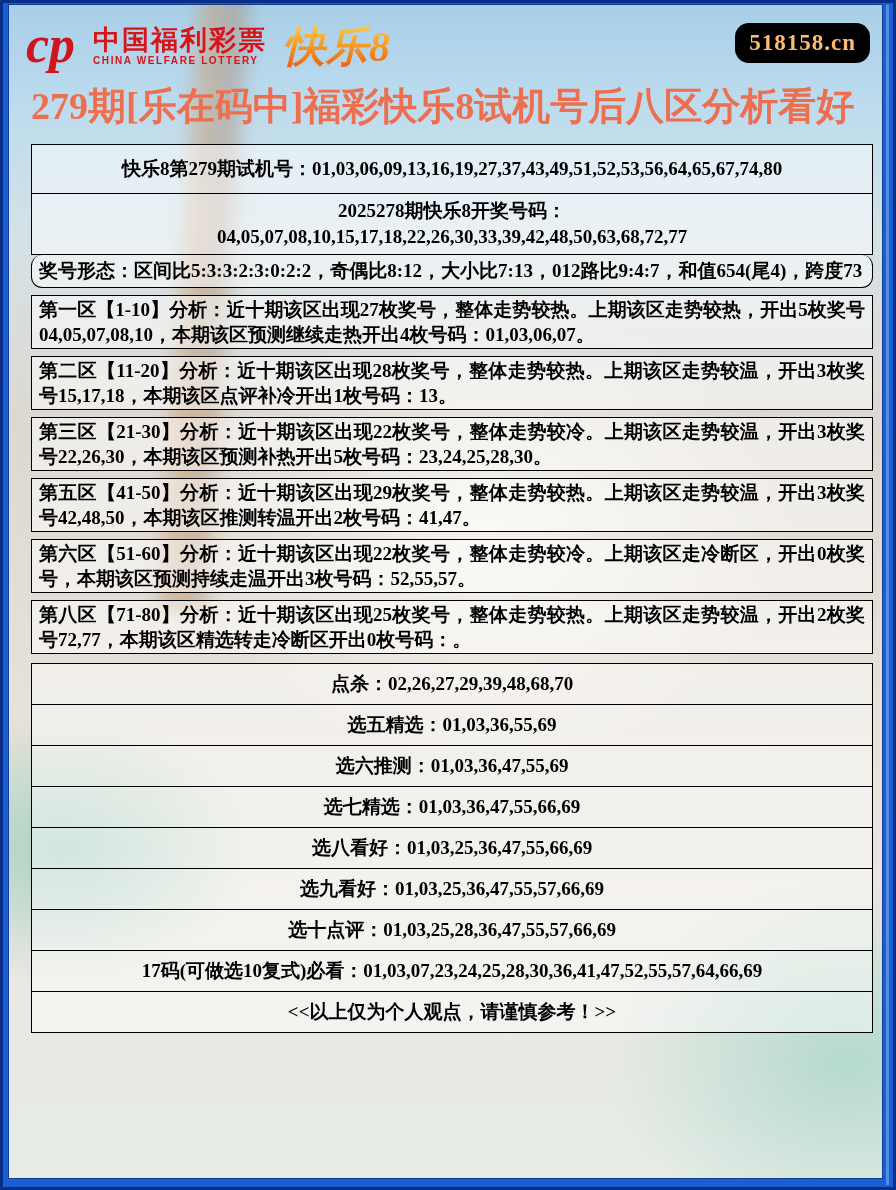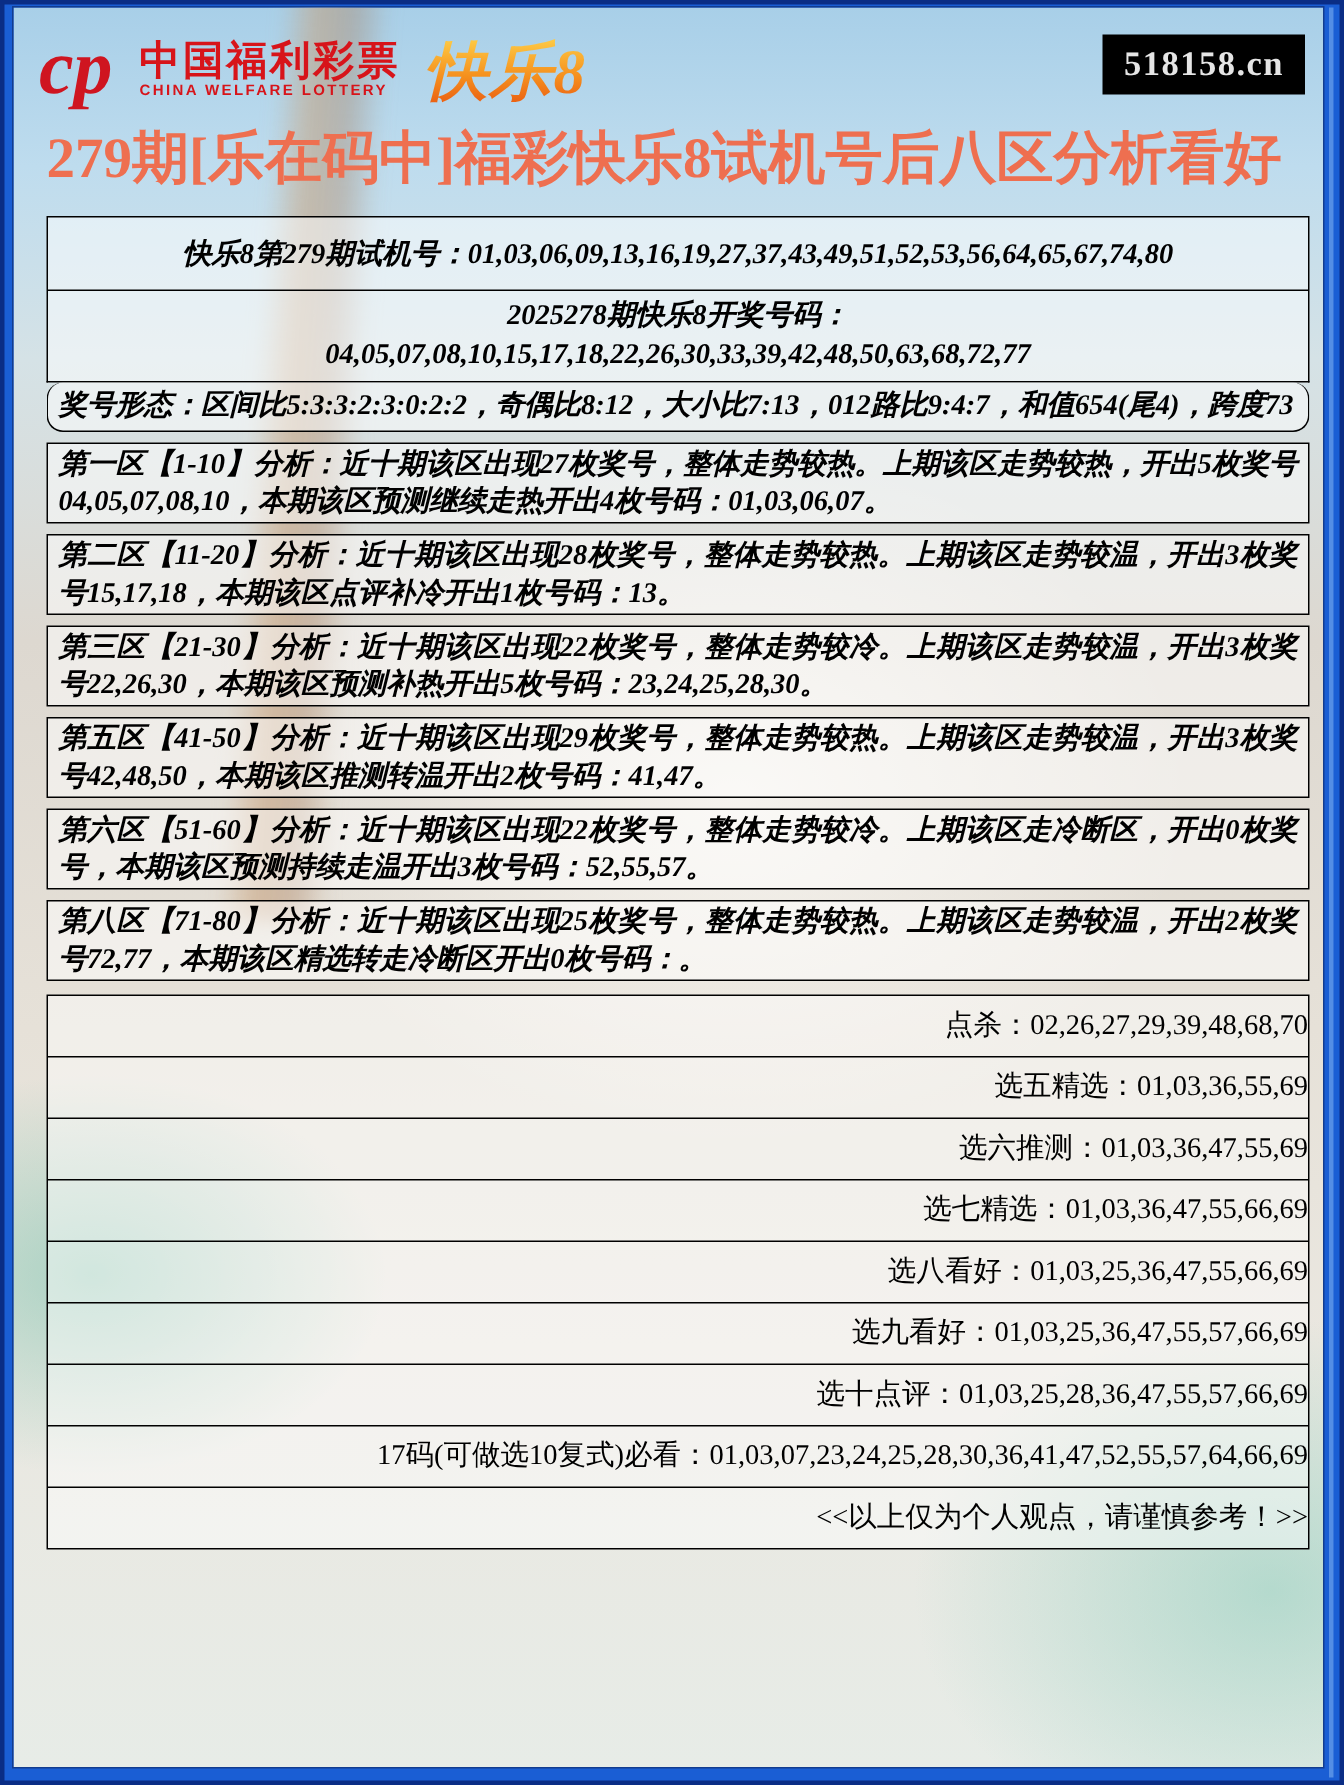--- a/index.html
+++ b/index.html
@@ -35,43 +35,43 @@
   .logo-cn { color:#d7141a; font-size:27px; font-weight:bold; letter-spacing:2px; }
   .logo-en { color:#d7141a; font-size:10px; font-weight:bold; letter-spacing:1.6px;
              font-family:"Liberation Sans","DejaVu Sans",sans-serif; margin-top:2px; }
   .brand {
     font-size:42px; font-weight:bold; font-style:italic; margin:2px 0 0 8px;
     background:linear-gradient(180deg,#ffd24a 5%,#f5901e 55%,#e85510 95%);
     -webkit-background-clip:text; background-clip:text; color:transparent;
     letter-spacing:1px;
   }
   .domain-box {
-    margin-left:auto; margin-top:8px; background:#000000; color:#e5e5e5;
-    font-size:23px; font-weight:bold; padding:7px 14px; letter-spacing:1px;
+    margin-left:auto; margin-top:8px; background:#000000; color:#fdba74;
+    font-size:23px; font-weight:bold; padding:7px 14px; letter-spacing:1px;border-radius:14px;
   }
   .title-bar {
     color:#ee6f50; font-size:38px; font-weight:bold;
     padding:4px 0 0 22px; white-space:nowrap; line-height:1.25; position:relative;
   }
   .content { margin:13px 9px 0 22px; position:relative; }
   .info-box, .zone-box {
     border:1px solid #000; background:rgba(255,255,255,.50);
-    font-weight:bold; font-size:19px; color:#000; box-sizing:border-box;font-style:italic;
+    font-weight:bold; font-size:19px; color:#000; box-sizing:border-box;
   }
   .info-box { padding:11px 8px; }
   .info-box + .info-box { border-top:none; }
   .box-center { text-align:center; }
   .two-line { padding:4px 8px; line-height:26px; }
   .pattern { text-align:left; padding:3px 7px; line-height:26px;border-radius:11px; }
   .zone-box { margin-top:7px; padding:1px 7px; line-height:25px; text-align:justify; }
   .picks {
     border:1px solid #000; margin-top:9px; background:rgba(255,255,255,.46);
   }
   .pick-row {
-    height:40px; line-height:40px; text-align:right; font-weight:normal;
+    height:40px; line-height:40px; text-align:center; font-weight:bold;
     font-size:19px; border-top:1px solid #000; color:#000;
   }
   .pick-row:first-child { border-top:none; }
 </style>
 </head>
 <body>
 
 <div class="frame">
   <div class="inner-highlight"></div>
 </div>

